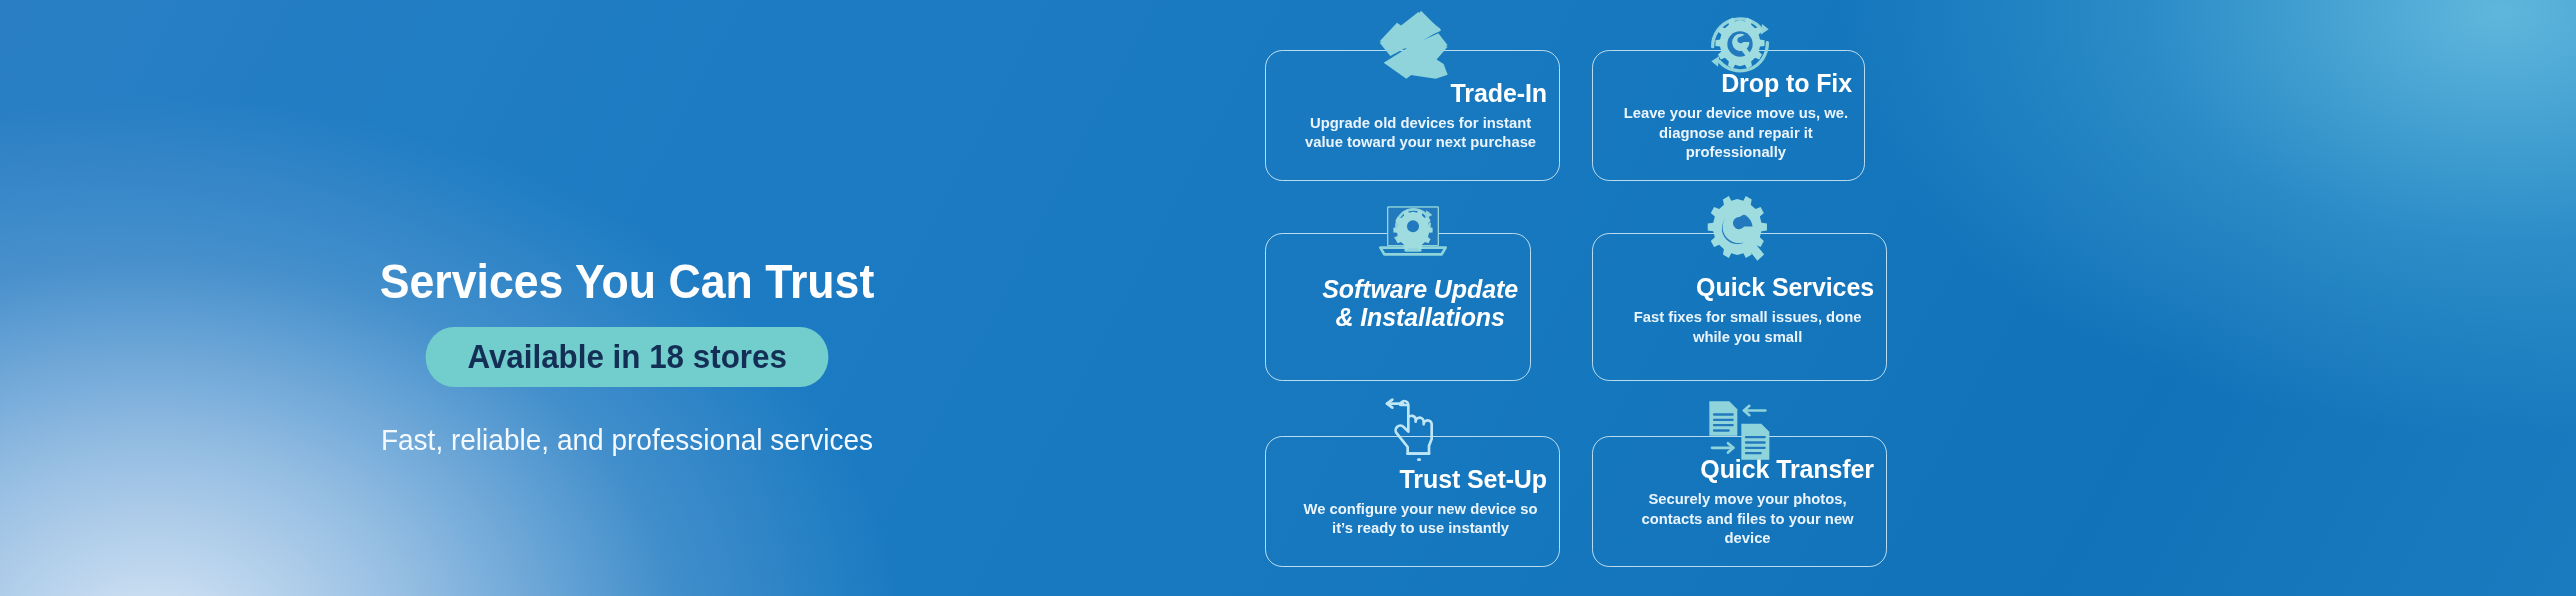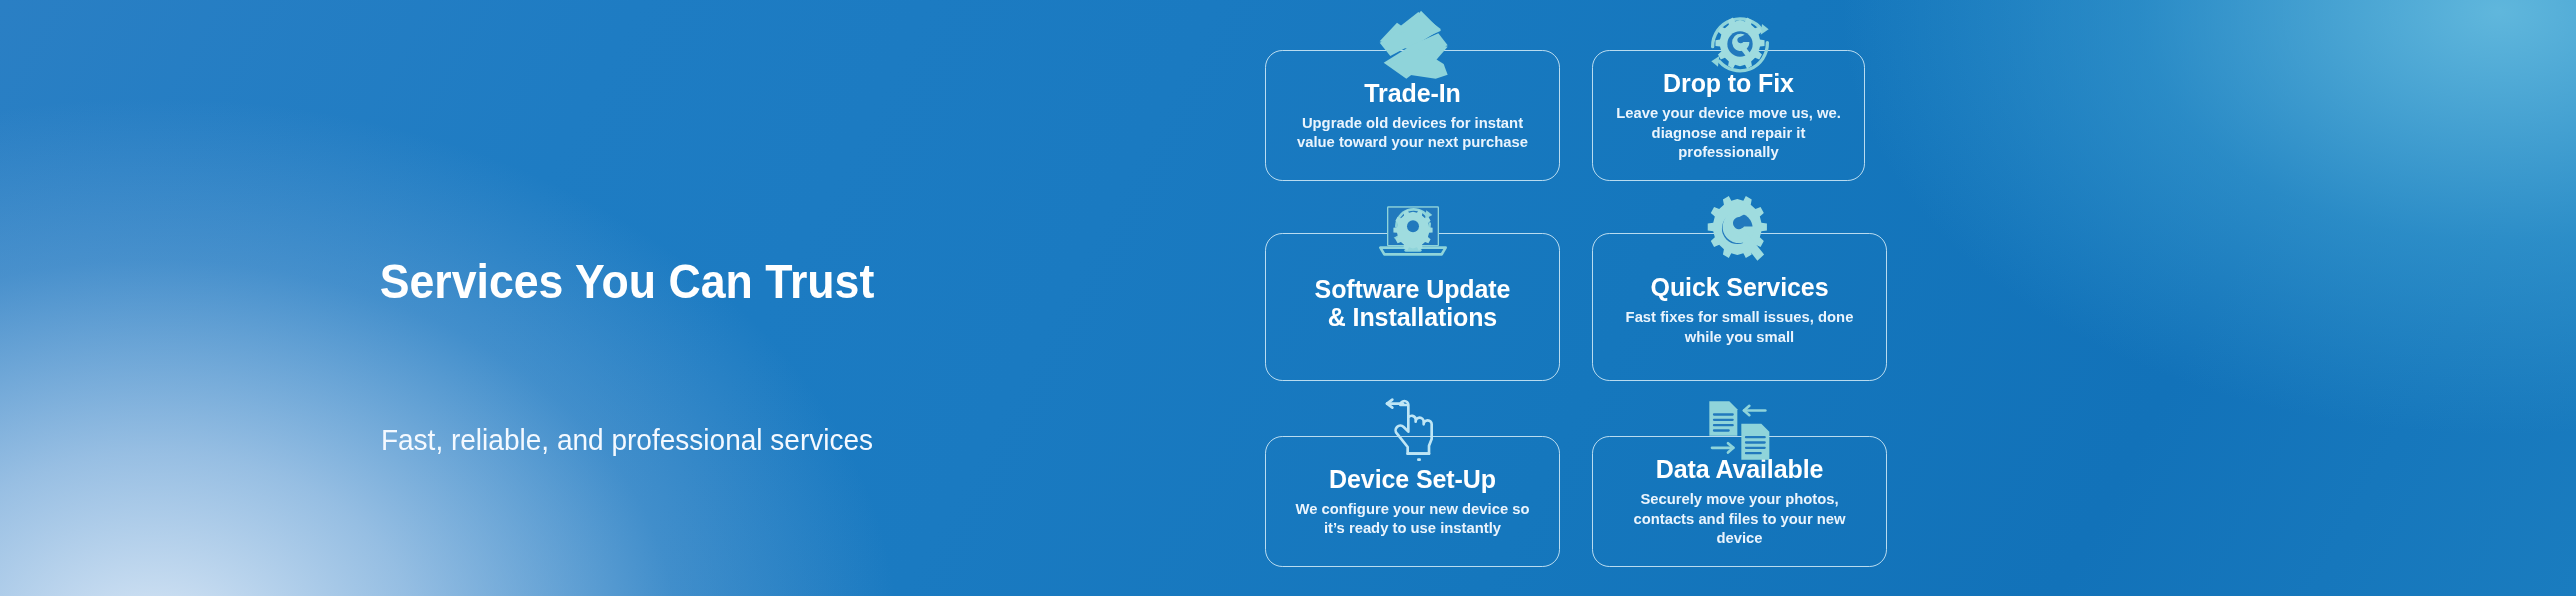--- a/index.html
+++ b/index.html
@@ -122,21 +122,21 @@
     background: transparent;
   }
   .card-inner {
     position: absolute;
     left: 0;
     top: 0;
     width: 100%;
     height: 100%;
     display: flex;
     flex-direction: column;
-    align-items: center;
+    align-items: flex-end;
     justify-content: center;
     text-align: center;
     padding: 0 12px;
     box-sizing: border-box;
   }
   .card-title {
     color: #ffffff;
     font-weight: 700;
     font-size: 25px;
     line-height: 1.12;
@@ -165,21 +165,21 @@
     transform: translateX(-50%);
     z-index: 2;
     height: 6.7px;
     width: 91px;
     background: transparent;
   }
 
   
   #card-0 { left: 4px;    top: 50px;  width: 295px; height: 131px; }
   #card-1 { left: 331px;  top: 50px;  width: 273px; height: 131px; }
-  #card-2 { left: 4px;    top: 233px; width: 295px; height: 148px; }
+  #card-2 { left: 4px;    top: 233px; width: 266px; height: 148px; font-style: italic; }
   #card-3 { left: 331px;  top: 233px; width: 295px; height: 148px; text-decoration: underline; }
   #card-4 { left: 4px;    top: 436px; width: 295px; height: 131px; }
   #card-5 { left: 331px;  top: 436px; width: 295px; height: 131px; }
 
   #icon-0 { left: 50%; top: 8px;  width: 78px; height: 72px; }
   #icon-1 { left: 50%; top: 8px;  width: 71px; height: 72px; }
   #icon-2 { left: 50%; top: 193px; width: 79px; height: 68px; }
   #icon-3 { left: 50%; top: 191px; width: 75px; height: 75px; }
   #icon-4 { left: 50%; top: 397px; width: 66px;  height: 68px; }
   #icon-5 { left: 50%; top: 397px; width: 72px; height: 67px; }
@@ -197,20 +197,23 @@
 </head>
 <body>
 
 <div id="banner">
 
   <div id="left-panel">
 
 
     <div id="headline">Services You Can Trust</div>
 
+    <div id="badge-wrap">
+      <div id="badge">Available in 18 stores</div>
+    </div>
 
     <div id="subline">Fast, reliable, and professional services</div>
   </div>
 
   <div id="card-grid">
 
     <div class="card" id="card-0">
       <div class="card-inner">
         <div class="card-title">Trade-In</div>
         <div class="card-desc">Upgrade old devices for instant value toward your next purchase</div>
@@ -288,21 +291,21 @@
     <svg class="card-icon col-b" id="icon-3" viewBox="0 0 112 112" aria-hidden="true">
       <path d="M52 4
                l9 2.6 3.7-7.2 8.8 5.2-1.5 8 7.1 6.4 7.6-3.2 4.9 9-6 5.4 2.4 9.2 8.2 1.1 0 10.4-8.2 1.1-2.4 9.2 6 5.4-4.9 9-7.6-3.2-7.1 6.4 1.5 8-8.8 5.2-3.7-7.2-9 2.6-9-2.6-3.7 7.2-8.8-5.2 1.5-8-7.1-6.4-7.6 3.2-4.9-9 6-5.4-2.4-9.2-8.2-1.1 0-10.4 8.2-1.1 2.4-9.2-6-5.4 4.9-9 7.6 3.2 7.1-6.4-1.5-8 8.8-5.2 3.7 7.2z" fill="#9fdcdf" transform="translate(0,8)"></path>
       <circle cx="52" cy="56" r="23" fill="#2279bd"></circle>
       <path d="M66 33 a24 24 0 1 0 12 20 l-16 0 a9 9 0 1 1 -7 -14 z" fill="#9fdcdf"></path>
       <path d="M60 55 L92 95 L82 104 L50 64 Z" fill="#9fdcdf"></path>
     </svg>
 
     <div class="card" id="card-4">
       <div class="card-inner">
-        <div class="card-title">Device Set-Up</div>
+        <div class="card-title">Trust Set-Up</div>
         <div class="card-desc">We configure your new device so it’s ready to use instantly</div>
       </div>
     </div>
     <div class="icon-plate col-a" id="plate-4"></div>
     <svg class="card-icon col-a" id="icon-4" viewBox="0 0 98 102" aria-hidden="true">
       <g fill="none" stroke="#bfe6f5" stroke-width="4" stroke-linecap="round" stroke-linejoin="round">
         <path d="M34 10 H10"></path>
         <path d="M18 4 L10 10 L18 16"></path>
         <path d="M42 12
                  v40
@@ -321,21 +324,21 @@
                  a6 6 0 0 0 -11 -2
                  v-19
                  a6 6 0 0 0 -12 0 z"></path>
         <path d="M41 85 h32"></path>
         <path d="M57 94 h2"></path>
       </g>
     </svg>
 
     <div class="card" id="card-5">
       <div class="card-inner">
-        <div class="card-title">Data Available</div>
+        <div class="card-title">Quick Transfer</div>
         <div class="card-desc">Securely move your photos, contacts and files to your new device</div>
       </div>
     </div>
     <div class="icon-plate col-b" id="plate-5"></div>
     <svg class="card-icon col-b" id="icon-5" viewBox="0 0 108 100" aria-hidden="true">
       <path d="M8 6 h30 l12 12 v40 h-42 z" fill="#8fd4da"></path>
       <g stroke="#2279bd" stroke-width="3.4" stroke-linecap="round">
         <path d="M15 26 h28"></path>
           <path d="M15 34 h28"></path>
           <path d="M15 42 h28"></path>

